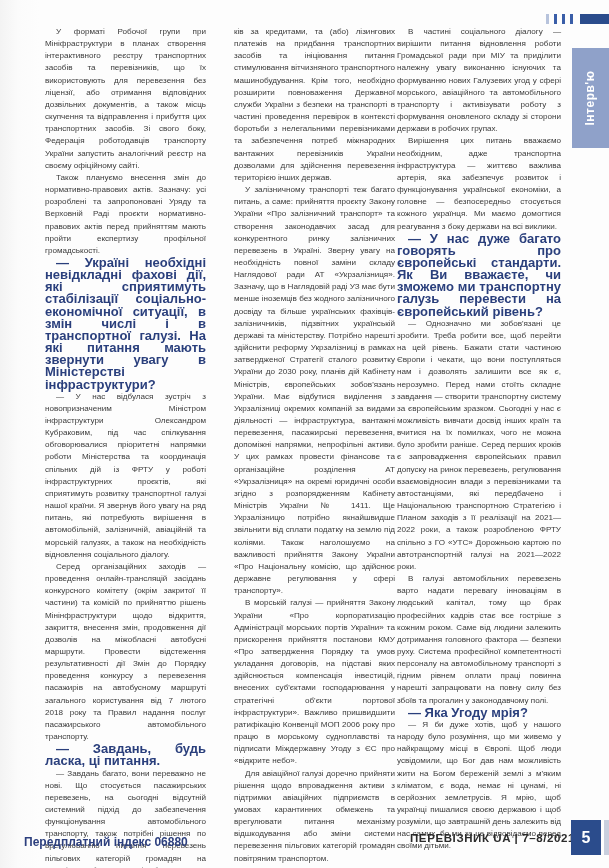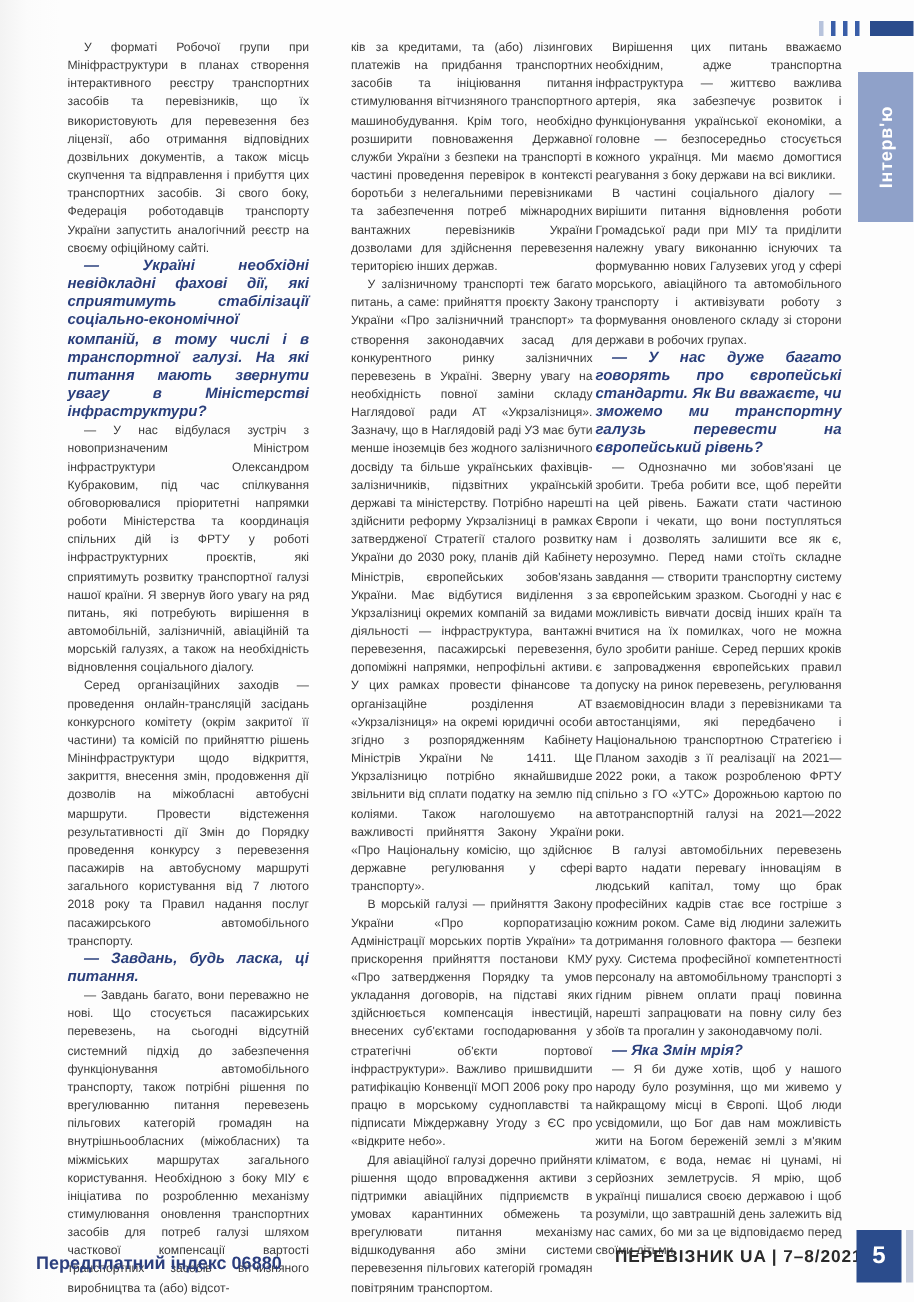--- a/index.html
+++ b/index.html
@@ -30,21 +30,21 @@
   .col {
     position: absolute; top: 26px;
     font-size: 8.1px; line-height: 12.15px;
     text-align: justify; hyphens: manual;
   }
   .col1 { left: 45px; width: 161px; }
   .col2 { left: 234px; width: 161px; }
   .col3 { left: 397px; width: 164px; }
   .col p { margin: 0; text-indent: 11px; }
   .col p.q {
-    color: #2a3f7c; font-weight: bold; font-size: 10px; font-style: italic;
+    color: #2a3f7c; font-weight: bold; font-size: 13px;
   }
   .footer-left {
     position: absolute; left: 24px; top: 835px;
     font-size: 12px; font-weight: bold; color: #2c3f7e;
   }
   .footer-right {
     position: absolute; left: 410px; top: 832px;
     font-size: 11.5px; font-weight: bold; color: #2a2a2a; letter-spacing: 0.6px;
   }
   .page-num {
@@ -68,41 +68,42 @@
     <div class="bar"></div>
     <div class="block"></div>
   </div>
 
   <div class="side-tab">
     <span>Інтерв'ю</span>
   </div>
 
   <div class="col col1">
     <p>У форматі Робочої групи при Мініфраструктури в планах створення інтерактивного реєстру транспортних засобів та перевізників, що їх використовують для перевезення без ліцензії, або отримання відповідних дозвільних документів, а також місць скупчення та відправлення і прибуття цих транспортних засобів. Зі свого боку, Федерація роботодавців транспорту України запустить аналогічний реєстр на своєму офіційному сайті.</p>
-    <p class="q">— Україні необхідні невідкладні фахові дії, які сприятимуть стабілізації соціально-економічної компаній, в тому числі і в транспортної галузі. На які питання мають звернути увагу в Міністерстві інфраструктури?</p>
+    <p>Також плануємо внесення змін до нормативно-правових актів. Зазначу: усі розроблені та запропоновані Уряду та Верховній Раді проєкти нормативно-правових актів перед прийняттям мають пройти експертизу профільної громадськості.</p>
+    <p class="q">— Україні необхідні невідкладні фахові дії, які сприятимуть стабілізації соціально-економічної ситуації, в змін числі і в транспортної галузі. На які питання мають звернути увагу в Міністерстві інфраструктури?</p>
     <p>— У нас відбулася зустріч з новопризначеним Міністром інфраструктури Олександром Кубраковим, під час спілкування обговорювалися пріоритетні напрямки роботи Міністерства та координація спільних дій із ФРТУ у роботі інфраструктурних проєктів, які сприятимуть розвитку транспортної галузі нашої країни. Я звернув його увагу на ряд питань, які потребують вирішення в автомобільній, залізничній, авіаційній та морській галузях, а також на необхідність відновлення соціального діалогу.</p>
     <p>Серед організаційних заходів — проведення онлайн-трансляцій засідань конкурсного комітету (окрім закритої її частини) та комісій по прийняттю рішень Мінінфраструктури щодо відкриття, закриття, внесення змін, продовження дії дозволів на міжобласні автобусні маршрути. Провести відстеження результативності дії Змін до Порядку проведення конкурсу з перевезення пасажирів на автобусному маршруті загального користування від 7 лютого 2018 року та Правил надання послуг пасажирського автомобільного транспорту.</p>
     <p class="q">— Завдань, будь ласка, ці питання.</p>
     <p>— Завдань багато, вони переважно не нові. Що стосується пасажирських перевезень, на сьогодні відсутній системний підхід до забезпечення функціонування автомобільного транспорту, також потрібні рішення по врегулюванню питання перевезень пільгових категорій громадян на внутрішньообласних (міжобласних) та міжміських маршрутах загального користування. Необхідною з боку МІУ є ініціатива по розробленню механізму стимулювання оновлення транспортних засобів для потреб галузі шляхом часткової компенсації вартості транспортних засобів вітчизняного виробництва та (або) відсот-</p>
   </div>
 
   <div class="col col2">
     <p style="text-indent:0">ків за кредитами, та (або) лізингових платежів на придбання транспортних засобів та ініціювання питання стимулювання вітчизняного транспортного машинобудування. Крім того, необхідно розширити повноваження Державної служби України з безпеки на транспорті в частині проведення перевірок в контексті боротьби з нелегальними перевізниками та забезпечення потреб міжнародних вантажних перевізників України дозволами для здійснення перевезення територією інших держав.</p>
     <p>У залізничному транспорті теж багато питань, а саме: прийняття проєкту Закону України «Про залізничний транспорт» та створення законодавчих засад для конкурентного ринку залізничних перевезень в Україні. Зверну увагу на необхідність повної заміни складу Наглядової ради АТ «Укрзалізниця». Зазначу, що в Наглядовій раді УЗ має бути менше іноземців без жодного залізничного досвіду та більше українських фахівців-залізничників, підзвітних українській державі та міністерству. Потрібно нарешті здійснити реформу Укрзалізниці в рамках затвердженої Стратегії сталого розвитку України до 2030 року, планів дій Кабінету Міністрів, європейських зобов'язань України. Має відбутися виділення з Укрзалізниці окремих компаній за видами діяльності — інфраструктура, вантажні перевезення, пасажирські перевезення, допоміжні напрямки, непрофільні активи. У цих рамках провести фінансове та організаційне розділення АТ «Укрзалізниця» на окремі юридичні особи згідно з розпорядженням Кабінету Міністрів України № 1411. Ще Укрзалізницю потрібно якнайшвидше звільнити від сплати податку на землю під коліями. Також наголошуємо на важливості прийняття Закону України «Про Національну комісію, що здійснює державне регулювання у сфері транспорту».</p>
     <p>В морській галузі — прийняття Закону України «Про корпоратизацію Адміністрації морських портів України» та прискорення прийняття постанови КМУ «Про затвердження Порядку та умов укладання договорів, на підставі яких здійснюється компенсація інвестицій, внесених суб'єктами господарювання у стратегічні об'єкти портової інфраструктури». Важливо пришвидшити ратифікацію Конвенції МОП 2006 року про працю в морському судноплавстві та підписати Міждержавну Угоду з ЄС про «відкрите небо».</p>
     <p>Для авіаційної галузі доречно прийняти рішення щодо впровадження активи з підтримки авіаційних підприємств в умовах карантинних обмежень та врегулювати питання механізму відшкодування або зміни системи перевезення пільгових категорій громадян повітряним транспортом.</p>
   </div>
 
   <div class="col col3">
+    <p>В частині соціального діалогу — вирішити питання відновлення роботи Громадської ради при МІУ та приділити належну увагу виконанню існуючих та формуванню нових Галузевих угод у сфері морського, авіаційного та автомобільного транспорту і активізувати роботу з формування оновленого складу зі сторони держави в робочих групах.</p>
     <p>Вирішення цих питань вважаємо необхідним, адже транспортна інфраструктура — життєво важлива артерія, яка забезпечує розвиток і функціонування української економіки, а головне — безпосередньо стосується кожного українця. Ми маємо домогтися реагування з боку держави на всі виклики.</p>
-    <p>В частині соціального діалогу — вирішити питання відновлення роботи Громадської ради при МІУ та приділити належну увагу виконанню існуючих та формуванню нових Галузевих угод у сфері морського, авіаційного та автомобільного транспорту і активізувати роботу з формування оновленого складу зі сторони держави в робочих групах.</p>
     <p class="q">— У нас дуже багато говорять про європейські стандарти. Як Ви вважаєте, чи зможемо ми транспортну галузь перевести на європейський рівень?</p>
     <p>— Однозначно ми зобов'язані це зробити. Треба робити все, щоб перейти на цей рівень. Бажати стати частиною Європи і чекати, що вони поступляться нам і дозволять залишити все як є, нерозумно. Перед нами стоїть складне завдання — створити транспортну систему за європейським зразком. Сьогодні у нас є можливість вивчати досвід інших країн та вчитися на їх помилках, чого не можна було зробити раніше. Серед перших кроків є запровадження європейських правил допуску на ринок перевезень, регулювання взаємовідносин влади з перевізниками та автостанціями, які передбачено і Національною транспортною Стратегією і Планом заходів з її реалізації на 2021—2022 роки, а також розробленою ФРТУ спільно з ГО «УТС» Дорожньою картою по автотранспортній галузі на 2021—2022 роки.</p>
     <p>В галузі автомобільних перевезень варто надати перевагу інноваціям в людський капітал, тому що брак професійних кадрів стає все гостріше з кожним роком. Саме від людини залежить дотримання головного фактора — безпеки руху. Система професійної компетентності персоналу на автомобільному транспорті з гідним рівнем оплати праці повинна нарешті запрацювати на повну силу без збоїв та прогалин у законодавчому полі.</p>
-    <p class="q">— Яка Змін мрія?</p>
+    <p class="q">— Яка Угоду мрія?</p>
     <p>— Я би дуже хотів, щоб у нашого народу було розуміння, що ми живемо у найкращому місці в Європі. Щоб люди усвідомили, що Бог дав нам можливість жити на Богом бережeній землі з м'яким кліматом, є вода, немає ні цунамі, ні серйозних землетрусів. Я мрію, щоб українці пишалися своєю державою і щоб розуміли, що завтрашній день залежить від нас самих, бо ми за це відповідаємо перед своїми дітьми.</p>
   </div>
 
   <div class="footer-left">Передплатний індекс 06880</div>
   <div class="footer-right">ПЕРЕВІЗНИК UA | 7–8/2021</div>
   <div class="page-num">5</div>
   <div class="page-num-edge"></div>
 </div>
 
 </body></html>

